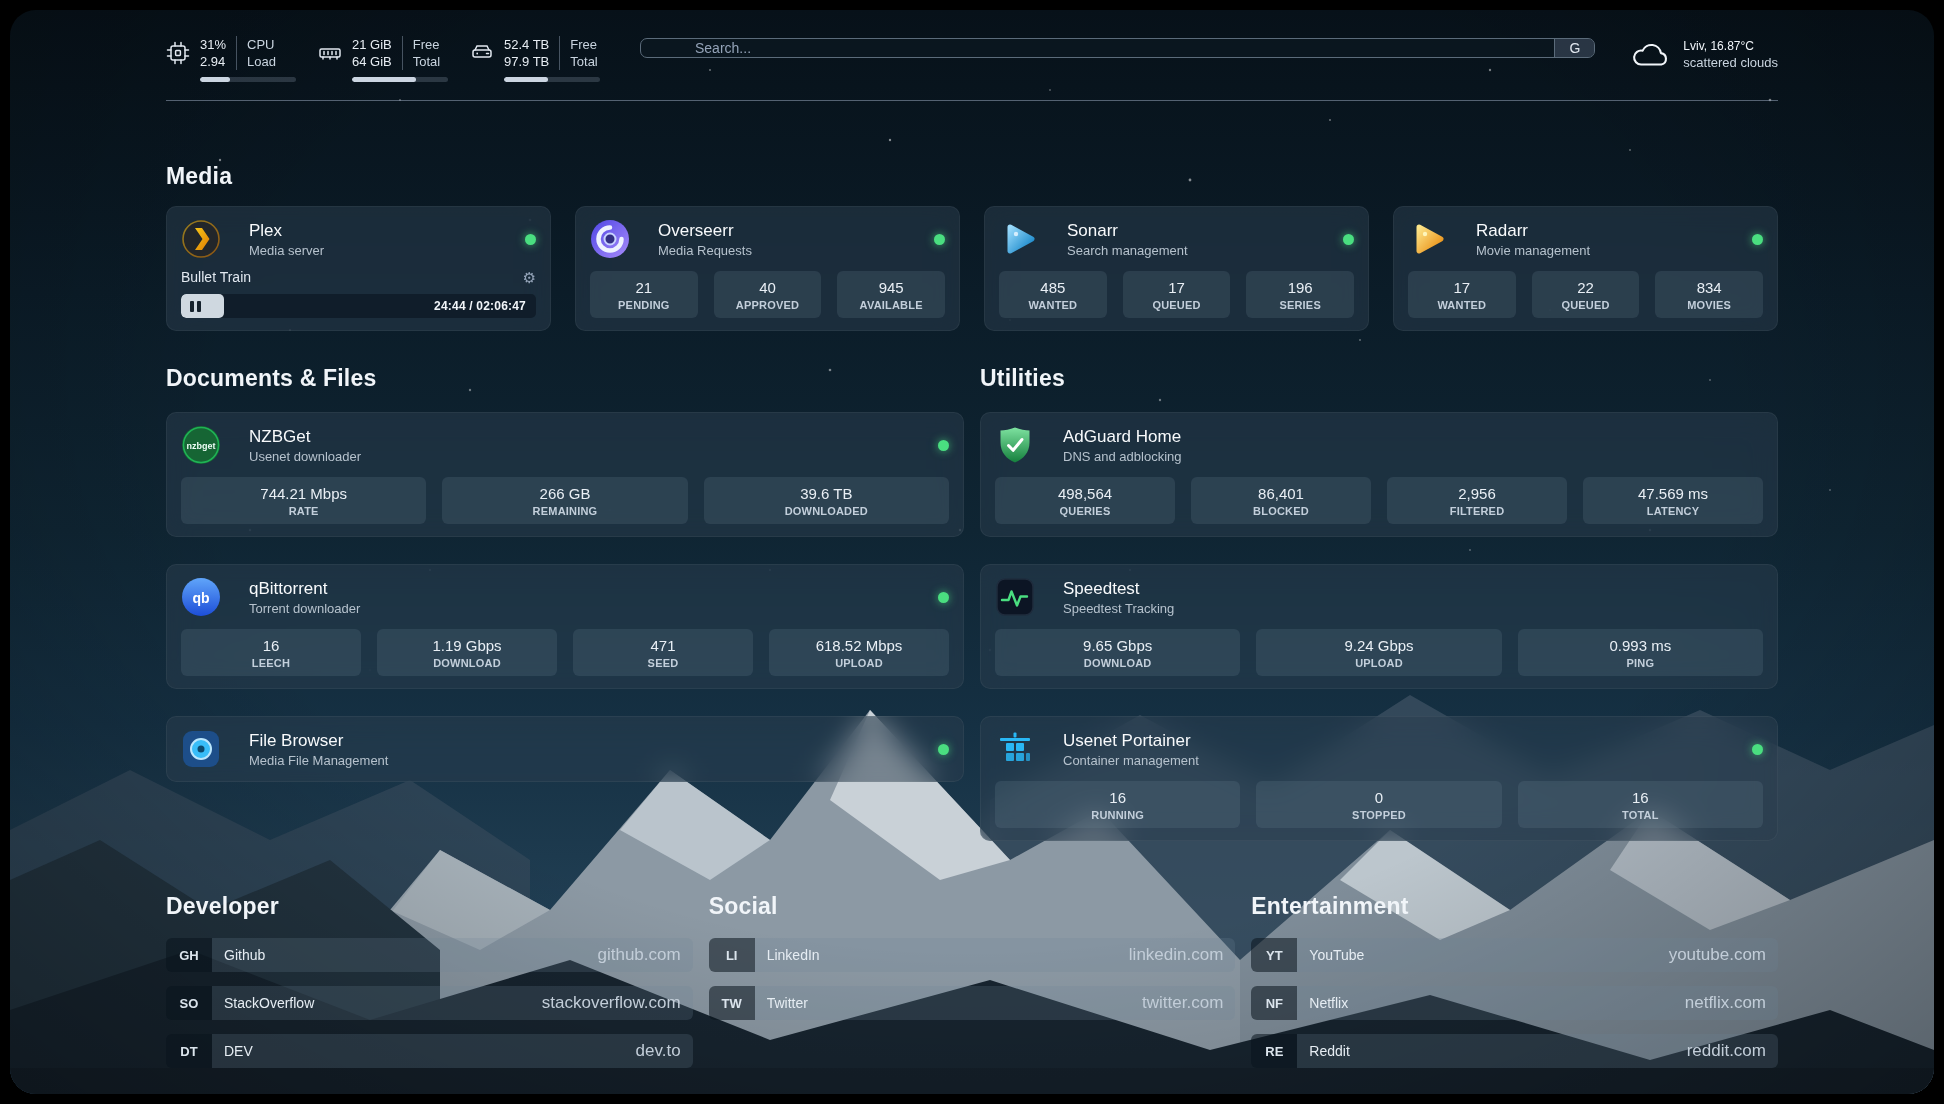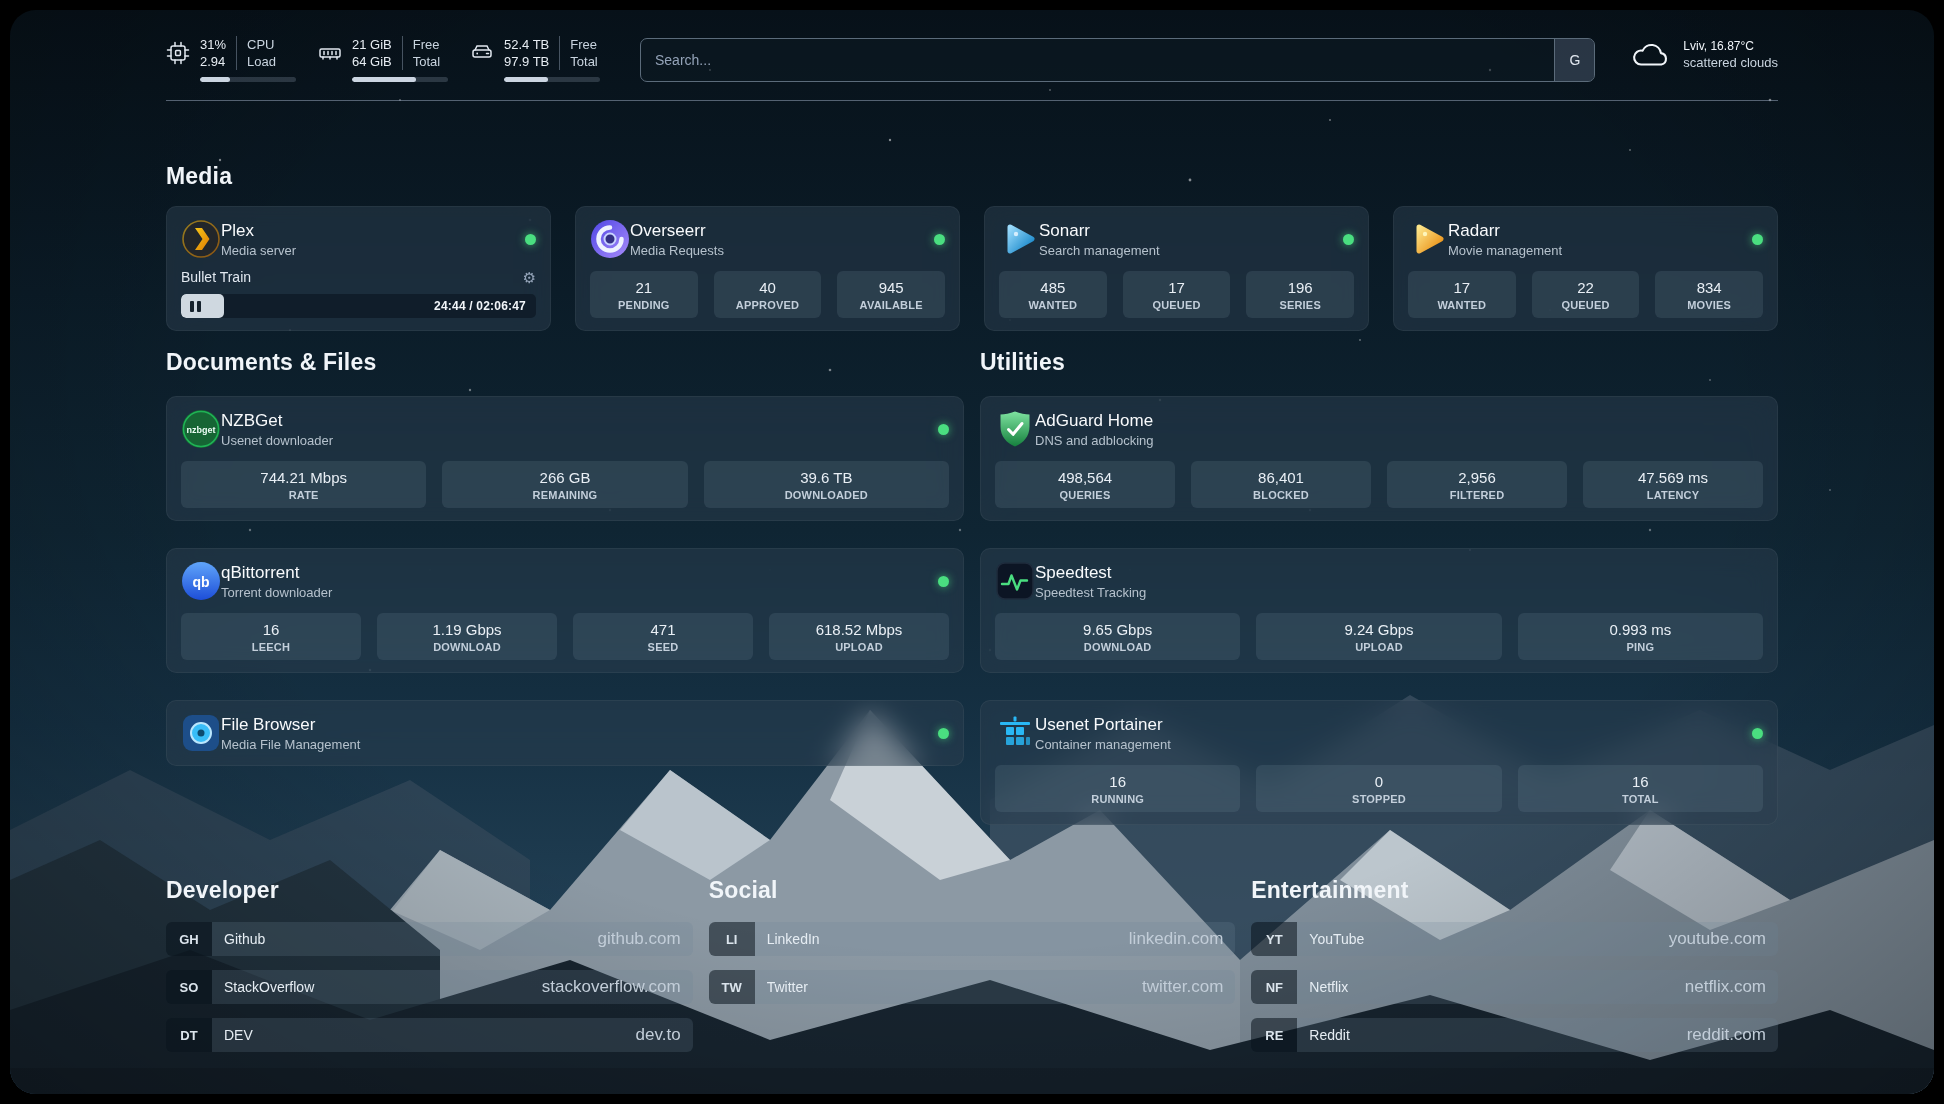--- a/index.html
+++ b/index.html
@@ -16,59 +16,59 @@
   .resources{display:flex;gap:22px;}
   .res-row{display:flex;align-items:center;gap:10px;}
   .res-icon svg{width:24px;height:24px;display:block;}
   .res-cols{display:flex;}
   .res-values{display:flex;flex-direction:column;align-items:flex-start;padding-right:10px;}
   .res-labels{display:flex;flex-direction:column;padding-left:10px;border-left:1px solid rgba(148,163,184,.45);justify-content:flex-end;}
   .res-cols span{font-size:13px;line-height:17px;color:#e7edf3;white-space:nowrap;}
   .res-labels span{color:#c9d4df;}
   .res-bar{margin-left:34px;margin-top:7px;width:96px;height:5px;border-radius:3px;background:rgba(148,163,184,.25);overflow:hidden;}
   .res-fill{height:100%;background:#cbd5e1;border-radius:3px;}
-  .searchbox{flex:1;margin:2px 34px 0 40px;display:flex;height:44px;border:1px solid #5b6b7a;border-radius:7px;background:rgba(13,25,35,.55);overflow:hidden;}
+  .searchbox{flex:1;margin:2px 34px 0 40px;display:flex;height:20px;border:1px solid #5b6b7a;border-radius:7px;background:rgba(13,25,35,.55);overflow:hidden;padding-left:40px;}
   .searchbox input{flex:1;background:transparent;border:none;outline:none;color:#e2e8f0;font-size:14px;padding:0 14px;font-family:inherit;}
   .searchbox input::placeholder{color:#94a3b8;}
   .search-btn{width:40px;display:flex;align-items:center;justify-content:center;background:rgba(100,116,139,.35);border-left:1px solid #5b6b7a;color:#e2e8f0;font-size:14px;cursor:pointer;}
   .weather{display:flex;align-items:center;gap:12px;margin-top:2px;}
   .weather-icon svg{width:42px;height:32px;display:block;}
   .weather-loc{font-size:12px;color:#f1f5f9;white-space:nowrap;}
   .weather-cond{font-size:13px;color:#c9d4df;margin-top:2px;}
   .divider{margin-top:18px;border:none;border-top:1px solid rgba(148,163,184,.55);}
 
   
   .section-title{font-size:23px;font-weight:600;color:#f1f5f9;letter-spacing:.2px;}
   .media-section{margin-top:62px;}
   .media-grid{margin-top:16px;display:grid;grid-template-columns:repeat(4,1fr);gap:24px;}
 
   .card{background:rgba(44,62,76,.52);border:1px solid rgba(255,255,255,.05);border-radius:10px;padding:12px 14px;
     backdrop-filter:blur(14px) saturate(115%);cursor:pointer;}
-  .card-head{display:flex;align-items:center;gap:0;}
+  .card-head{display:flex;align-items:center;gap:28px;}
   .app-icon{width:40px;height:40px;flex:0 0 40px;}
   .app-icon svg{width:40px;height:40px;display:block;}
   .app-name{font-size:17px;color:#f8fafc;font-weight:500;line-height:20px;}
   .app-desc{font-size:13px;color:#b6c2cd;margin-top:2px;}
   .status-dot{width:11px;height:11px;border-radius:50%;background:#4ade80;margin-left:auto;box-shadow:0 0 8px rgba(74,222,128,.7);flex:0 0 11px;}
   .stats{display:flex;gap:16px;margin-top:12px;}
   .stat{flex:1;background:rgba(120,144,163,.18);border-radius:6px;padding:8px 8px 7px;text-align:center;}
   .stat-value{font-size:15px;color:#e9eff5;white-space:nowrap;}
   .stat-label{font-size:11px;font-weight:700;color:#c3cfdb;margin-top:3px;letter-spacing:.2px;}
 
   
   .now-playing{display:flex;align-items:flex-end;margin-top:10px;}
   .np-title{font-size:14px;color:#e2e8f0;}
   .gear{margin-left:auto;color:#94a3b8;font-size:15px;line-height:1;cursor:pointer;}
   .np-bar{position:relative;margin-top:9px;height:24px;background:rgba(10,20,30,.6);border-radius:5px;display:flex;align-items:center;overflow:hidden;}
   .np-fill{position:absolute;left:0;top:0;bottom:0;background:#cfd8e0;border-radius:5px;}
   .pause{position:relative;display:flex;gap:3px;margin-left:9px;z-index:1;}
   .pause i{width:4px;height:11px;background:#15212c;border-radius:1px;display:block;}
   .np-time{position:relative;margin-left:auto;padding-right:10px;font-size:12px;font-weight:700;color:#f1f5f9;letter-spacing:.2px;z-index:1;}
 
-  .columns{margin-top:18px;display:grid;grid-template-columns:1fr 1fr;gap:0 16px;}
+  .columns{margin-top:34px;display:grid;grid-template-columns:1fr 1fr;gap:0 16px;}
   .column .section-title{margin-bottom:20px;}
   .column .card{margin-bottom:27px;}
   .column .card:last-child{margin-bottom:0;}
 
   
   .bookmarks{margin-top:52px;display:grid;grid-template-columns:repeat(3,1fr);gap:0 16px;padding-bottom:44px;}
   .bm-group .section-title{margin-bottom:18px;}
   .bm-row{display:flex;height:34px;margin-bottom:14px;border-radius:6px;overflow:hidden;cursor:pointer;}
   .bm-abbr{width:46px;flex:0 0 46px;display:flex;align-items:center;justify-content:center;background:rgba(10,20,30,.55);color:#dbe4ec;font-size:13px;font-weight:600;}
   .bm-body{flex:1;display:flex;align-items:center;background:rgba(108,130,148,.22);padding:0 12px;min-width:0;}

